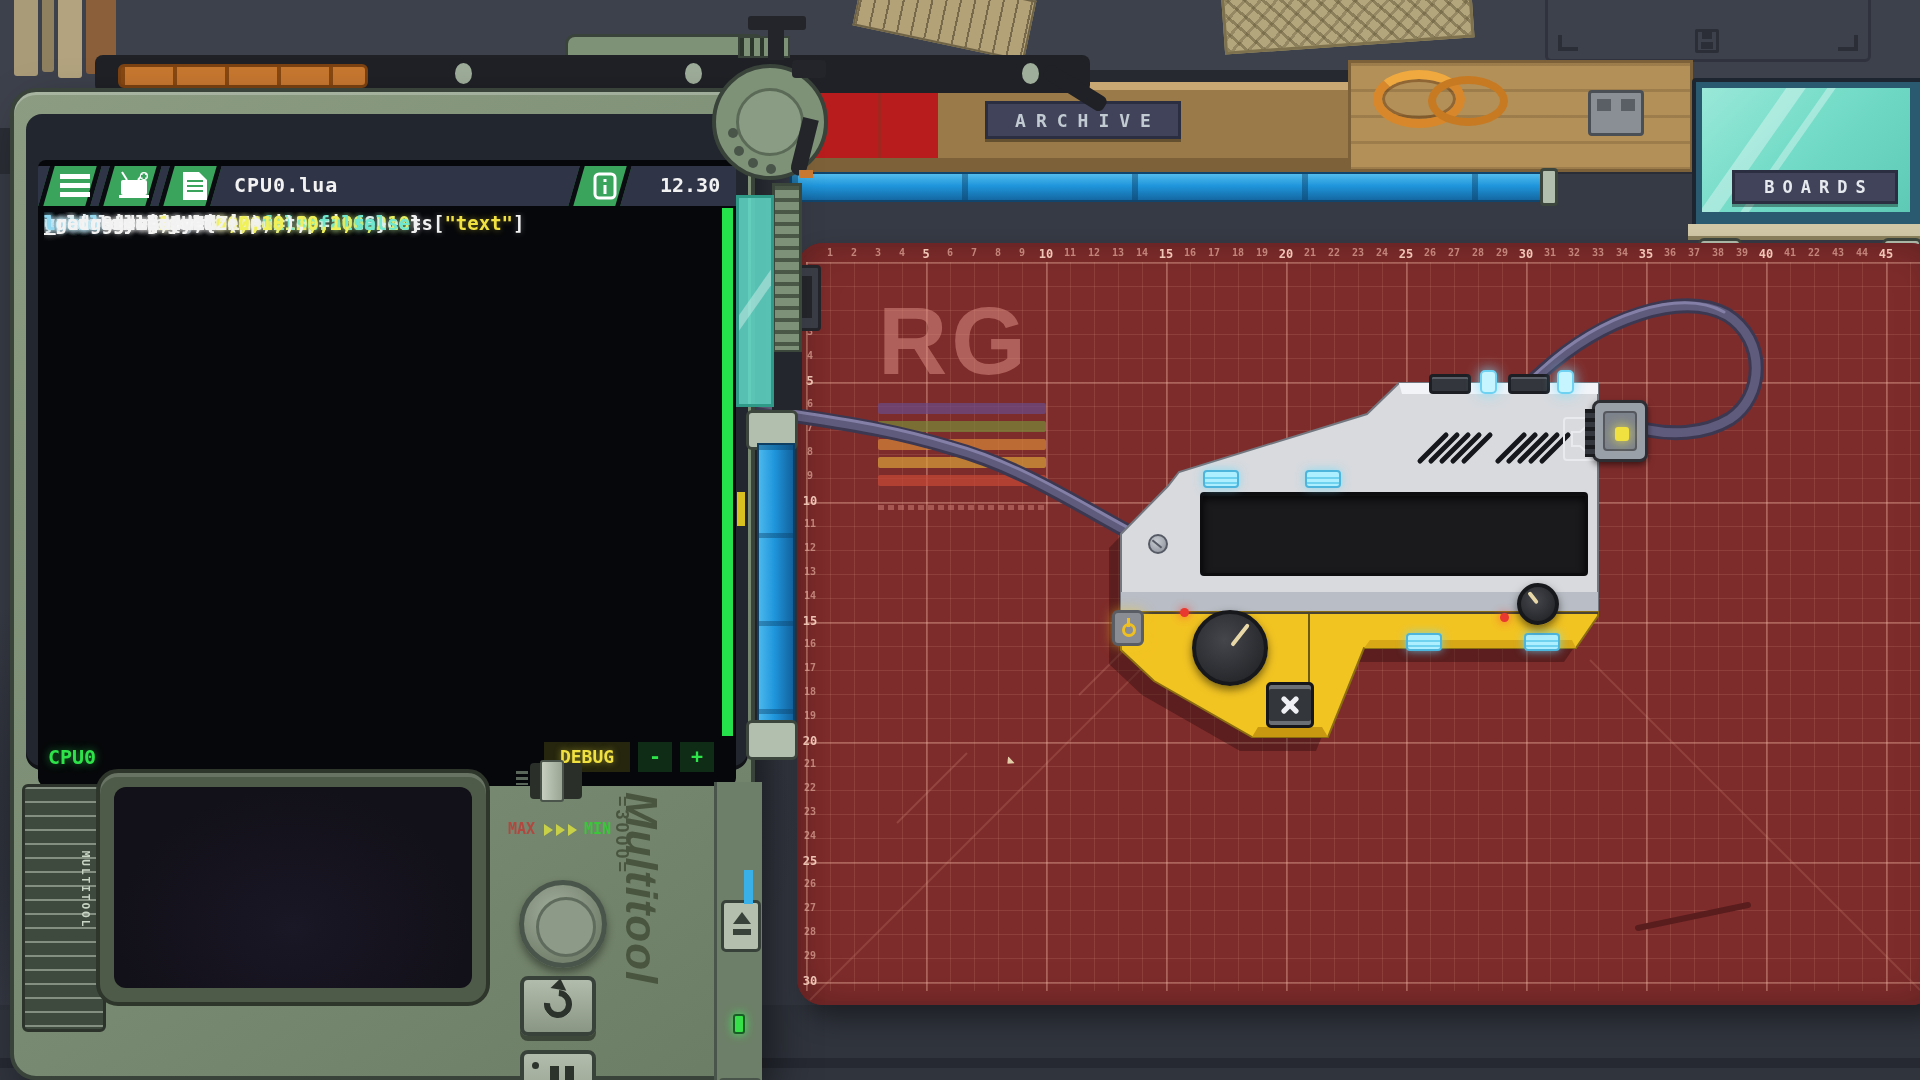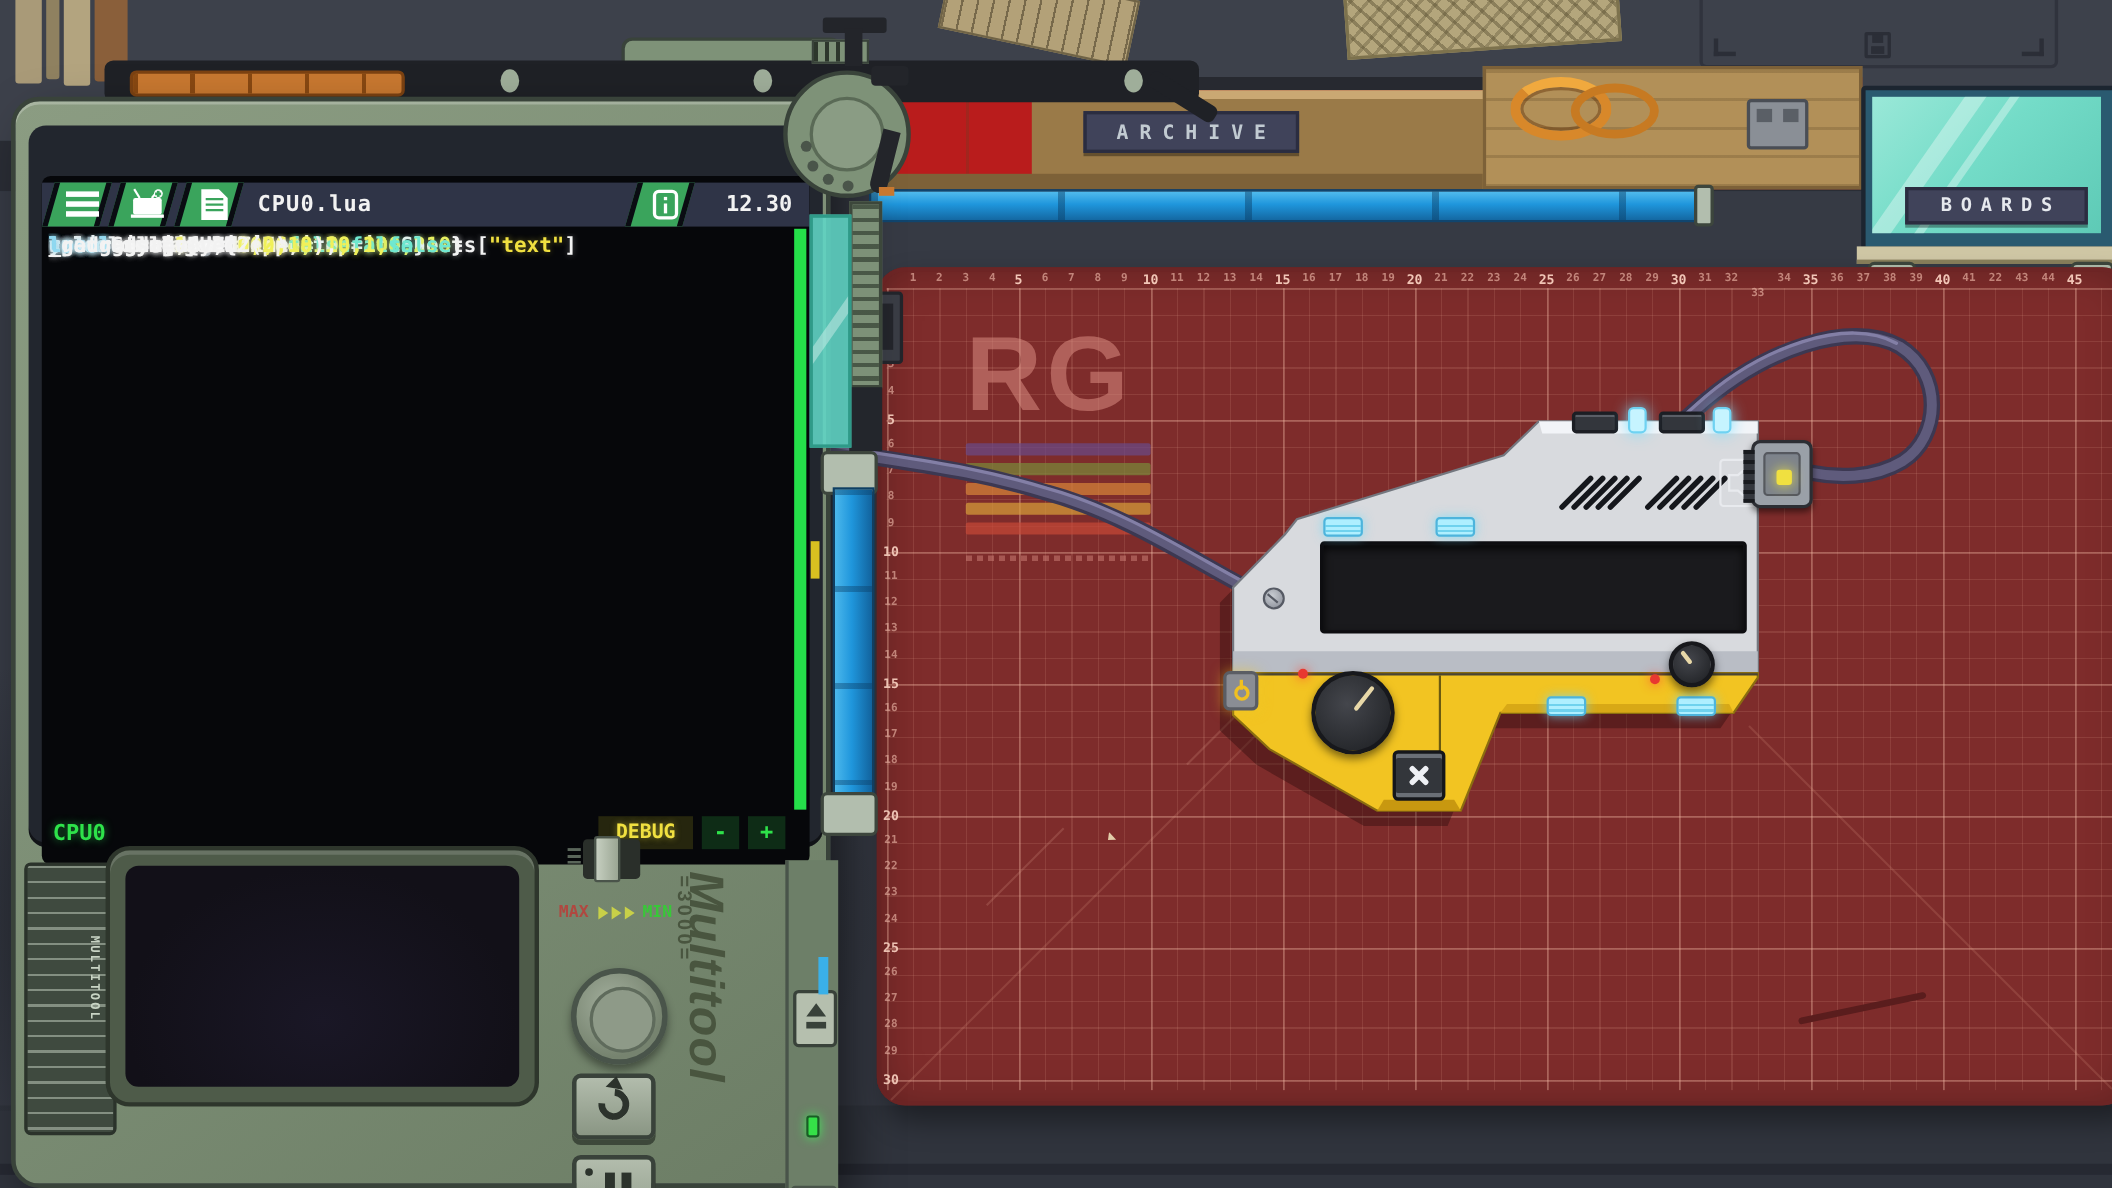--- a/index.html
+++ b/index.html
@@ -290,21 +290,21 @@
         <span class="ruler-num" style="left: 542px; top: 2px;">23</span>
         <span class="ruler-num" style="left: 566px; top: 2px;">24</span>
         <span class="ruler-num maj" style="left: 590px; top: 2px;">25</span>
         <span class="ruler-num" style="left: 614px; top: 2px;">26</span>
         <span class="ruler-num" style="left: 638px; top: 2px;">27</span>
         <span class="ruler-num" style="left: 662px; top: 2px;">28</span>
         <span class="ruler-num" style="left: 686px; top: 2px;">29</span>
         <span class="ruler-num maj" style="left: 710px; top: 2px;">30</span>
         <span class="ruler-num" style="left: 734px; top: 2px;">31</span>
         <span class="ruler-num" style="left: 758px; top: 2px;">32</span>
-        <span class="ruler-num" style="left: 782px; top: 16px;">33</span>
+        <span class="ruler-num" style="left: 782px; top: 2px;">33</span>
         <span class="ruler-num" style="left: 806px; top: 2px;">34</span>
         <span class="ruler-num maj" style="left: 830px; top: 2px;">35</span>
         <span class="ruler-num" style="left: 854px; top: 2px;">36</span>
         <span class="ruler-num" style="left: 878px; top: 2px;">37</span>
         <span class="ruler-num" style="left: 902px; top: 2px;">38</span>
         <span class="ruler-num" style="left: 926px; top: 2px;">39</span>
         <span class="ruler-num maj" style="left: 950px; top: 2px;">40</span>
         <span class="ruler-num" style="left: 974px; top: 2px;">41</span>
         <span class="ruler-num" style="left: 998px; top: 2px;">22</span>
         <span class="ruler-num" style="left: 1022px; top: 2px;">43</span>

